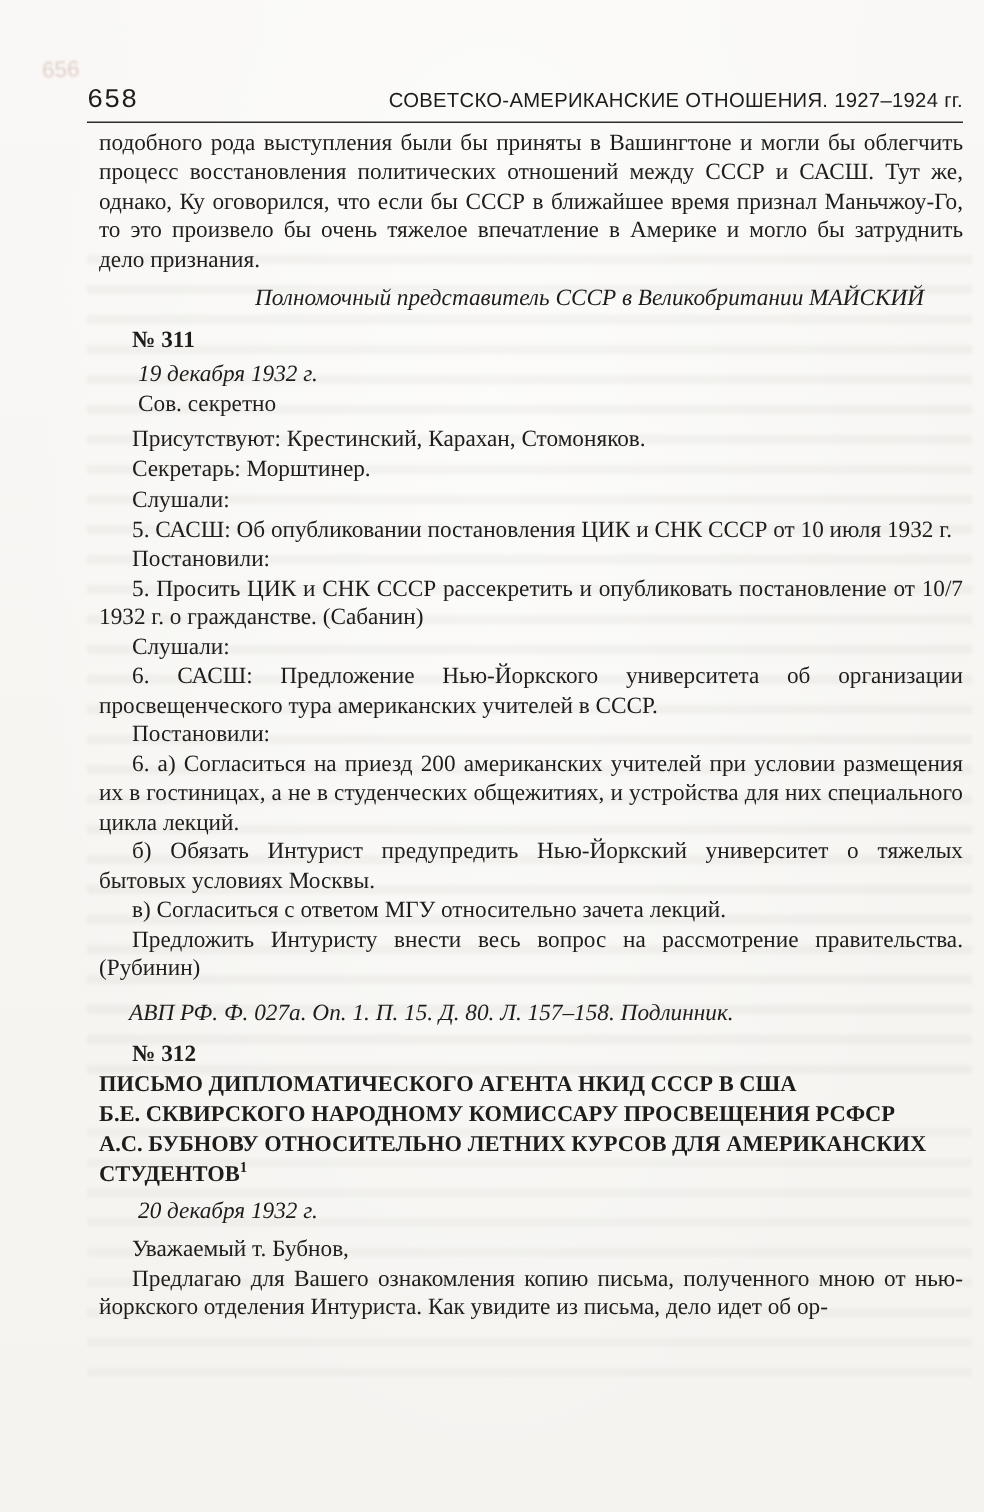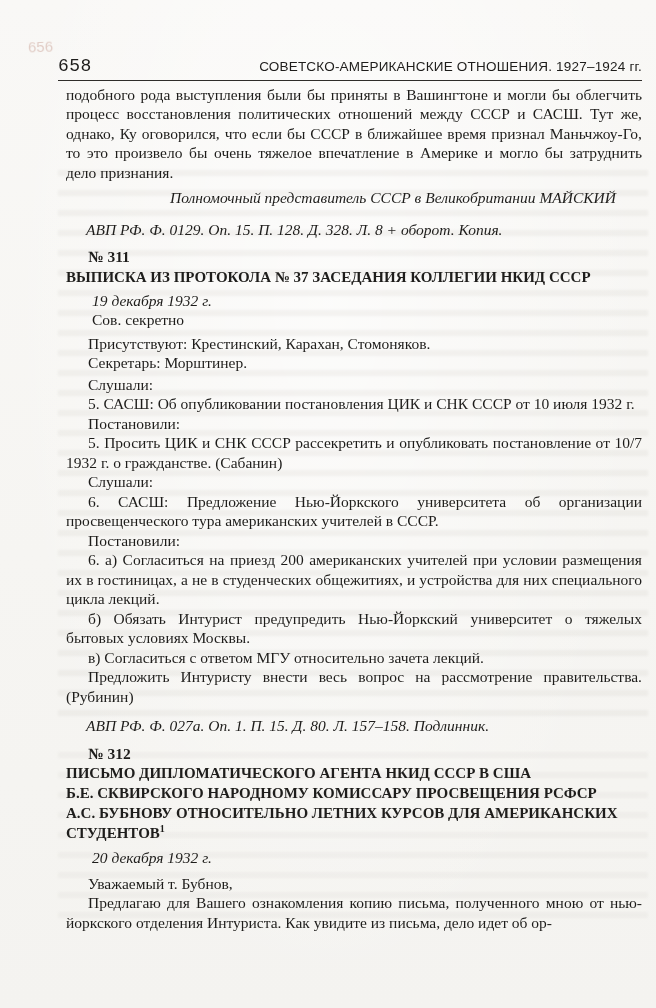--- a/index.html
+++ b/index.html
@@ -130,24 +130,22 @@
 
     <div class="running-head">
       <span class="pagenum">658</span>
       <span class="booktitle">СОВЕТСКО-АМЕРИКАНСКИЕ ОТНОШЕНИЯ. 1927–1924 гг.</span>
     </div>
 
     <p class="p noindent" style="margin-top:4px">подобного рода выступления были бы приняты в Вашингтоне и могли бы облегчить процесс восстановления политических отношений между СССР и САСШ. Тут же, однако, Ку оговорился, что если бы СССР в ближайшее время признал Маньчжоу-Го, то это произвело бы очень тяжелое впечатление в Америке и могло бы затруднить дело признания.</p>
 
     <p class="signature">Полномочный представитель СССР в Великобритании МАЙСКИЙ</p>
 
-    <p class="archive">АВП РФ. Ф. 0129. Оп. 15. П. 128. Д. 328. Л. 8 + оборот. Копия.</p>
 
     <p class="docnum">№ 311</p>
-    <p class="doctitle">ВЫПИСКА ИЗ ПРОТОКОЛА № 37 ЗАСЕДАНИЯ КОЛЛЕГИИ НКИД СССР</p>
 
     <p class="dateline">19 декабря 1932 г.</p>
     <p class="classif">Сов. секретно</p>
 
     <p class="present">Присутствуют: Крестинский, Карахан, Стомоняков.</p>
     <p class="p">Секретарь: Морштинер.</p>
 
     <p class="p gap-small">Слушали:</p>
     <p class="p">5. САСШ: Об опубликовании постановления ЦИК и СНК СССР от 10 июля 1932 г.</p>
     <p class="p">Постановили:</p>

